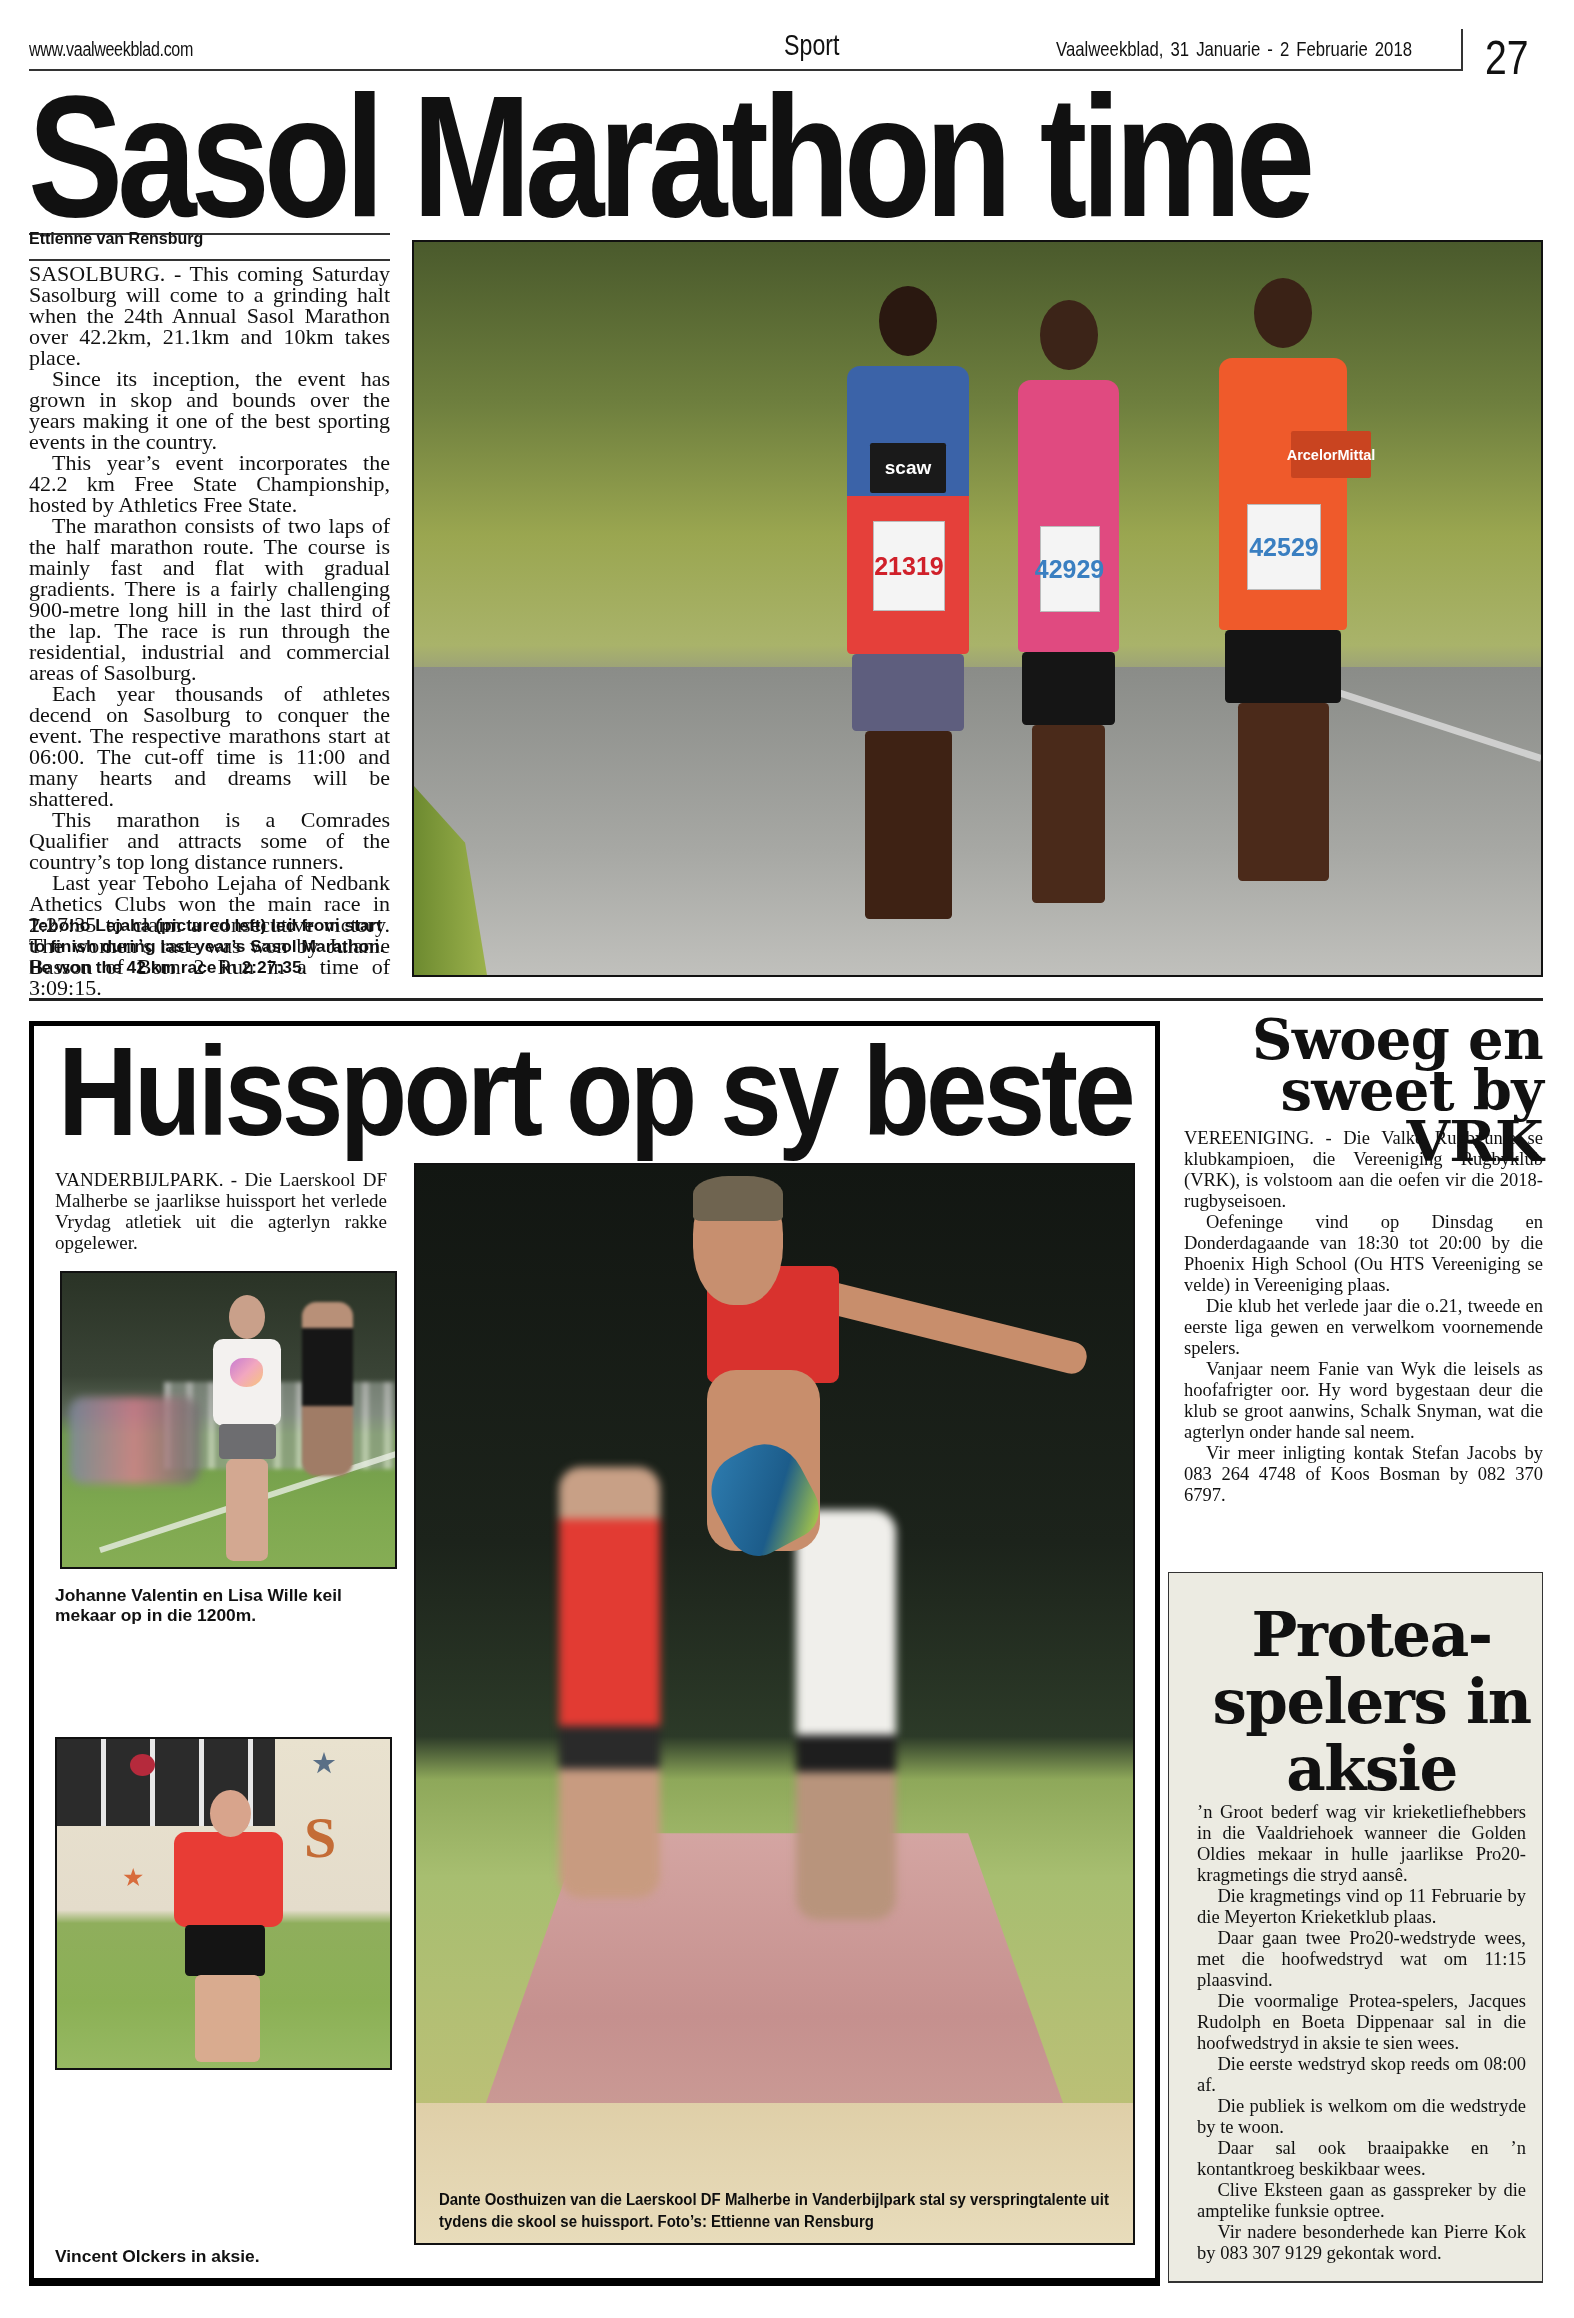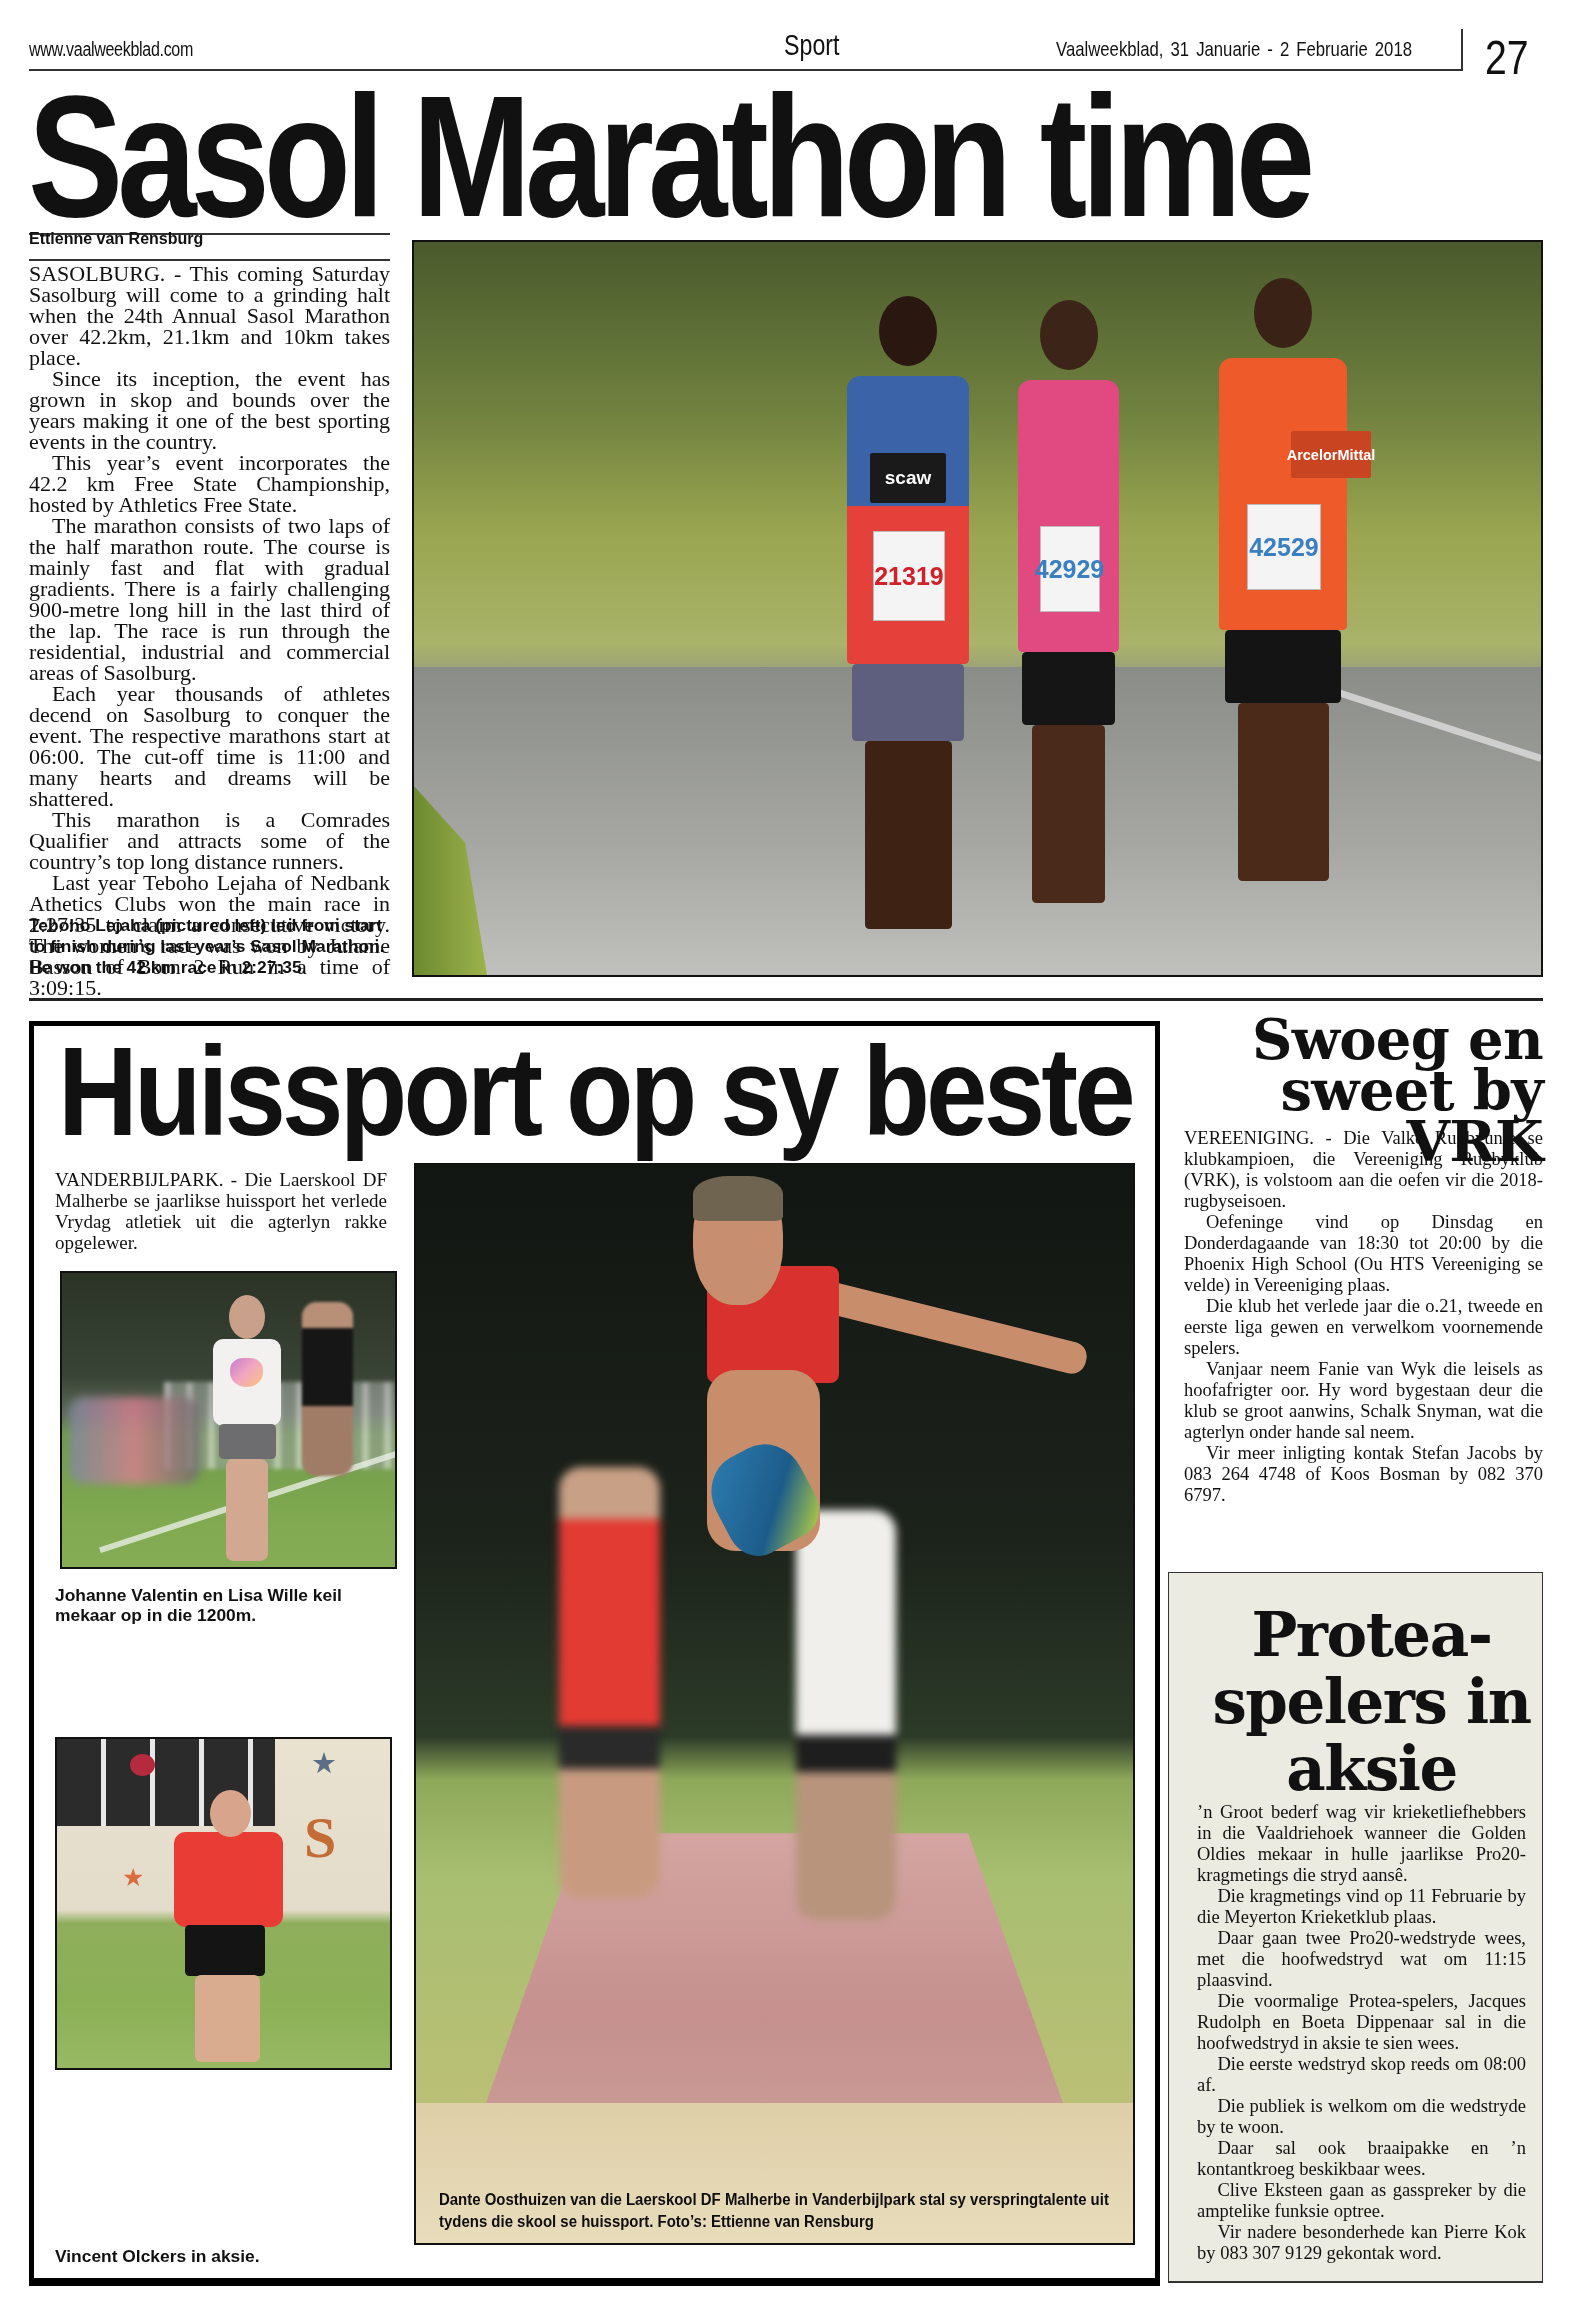--- a/index.html
+++ b/index.html
@@ -131,21 +131,21 @@
   <p>Last year Teboho Lejaha of Nedbank Athetics Clubs won the main race in 2:27:35 to claim a consecutive victory. The women’s race was won by Julanie Basson of Born 2 Run in a time of 3:09:15.</p>
 </div>
 <div class="abs sans caption-main">Teboho Lejaha (pictured left) led from start to finish during last year’s Sasol Marathon. He won the 42.km race in 2:27:35.</div>
 
 <div class="abs photo-main">
   <div class="road"></div>
   <div class="line"></div>
   <div class="grass-left"></div>
 
 
-  <div class="runner" style="left:407px; top:124px; width:174px; height:553px;margin-top:10px;">
+  <div class="runner" style="left:407px; top:124px; width:174px; height:553px;">
     <div class="head" style="background:#2a1810;"></div>
     <div class="vest" style="background:linear-gradient(180deg,#3b63a8 0 45%,#e5403a 45%);"></div>
     <div class="brand" style="background:#1a1a1a;">scaw</div>
     <div class="bib">21319</div>
     <div class="shorts" style="background:#5e5e7e;"></div>
     <div class="legs" style="background:#3e2214;"></div>
   </div>
 
   <div class="runner" style="left:582px; top:138px; width:145px; height:523px;">
     <div class="head" style="background:#3c2418;"></div>

